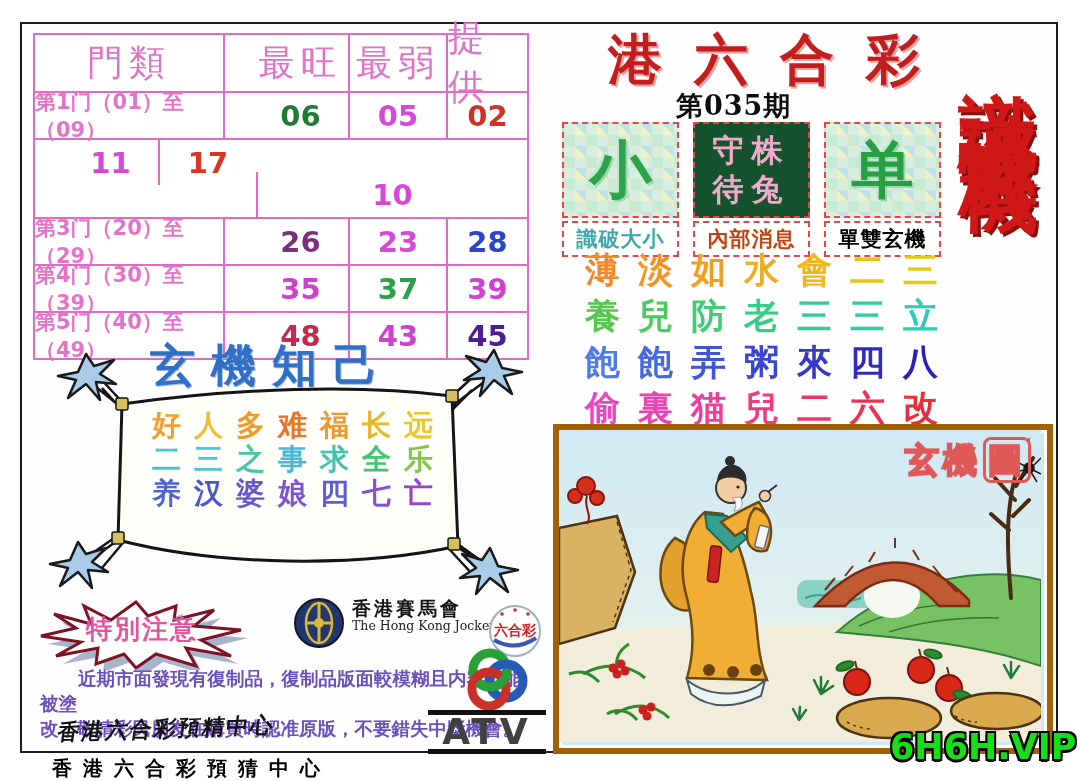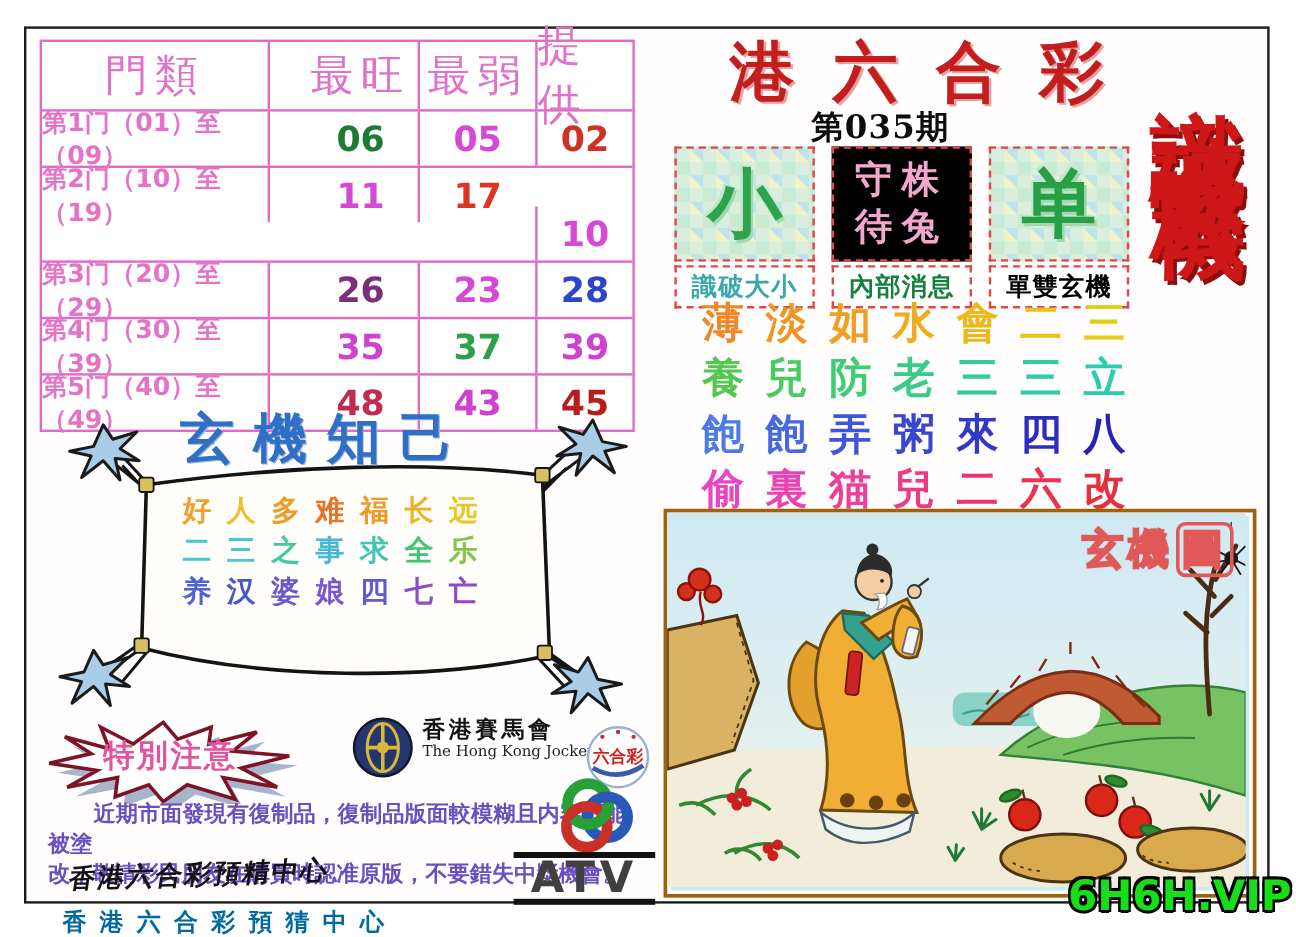--- a/index.html
+++ b/index.html
@@ -21,21 +21,21 @@
   .c0{width:188px;}.c1{width:95px;padding-left:28px;}.c2{width:96px;}.c3{flex:1;}
   .trow.head .tcell{height:56px;font-size:36px;font-weight:400;color:#df72c9;letter-spacing:6px;}
   .trow.data .tcell{height:45px;}
   .tlabel{font-size:21px;color:#e473c8;font-weight:600;letter-spacing:0px;}
   .tval{font-size:29px;font-weight:800;}
 
   
   .banner-title{left:150px;top:336px;width:300px;font-size:45px;font-weight:800;color:#2f6fc5;
     letter-spacing:16px;font-family:"DejaVu Serif","Liberation Serif",serif;text-shadow:1px 1px 0 #9cb8dc;}
   .banner-lines{left:152px;top:410px;width:300px;}
-  .banner-lines p{margin:0 0 4px 0;font-size:24px;font-weight:800;letter-spacing:13px;line-height:30px;white-space:nowrap;}
+  .banner-lines p{margin:0 0 4px 0;font-size:29px;font-weight:800;letter-spacing:13px;line-height:30px;white-space:nowrap;}
 
   
   .star-label{left:86px;top:612px;width:180px;font-size:26px;font-weight:800;color:#e0559e;letter-spacing:2px;}
 
   
   .hkjc-text{left:352px;top:598px;line-height:1.1;}
   .hkjc-zh{font-size:19px;font-weight:800;color:#141414;letter-spacing:3px;}
   .hkjc-en{font-size:12.5px;color:#222;font-family:"DejaVu Serif","Liberation Serif",serif;}
 
   
@@ -72,28 +72,28 @@
   .pbox-char{font-size:62px;font-weight:900;text-shadow:2px 2px 0 #9fd8ae,-2px -2px 0 #bfe8cc;}
   .pbox-multi{width:80px;font-size:31px;line-height:39px;font-weight:800;letter-spacing:8px;text-align:center;}
   .pbox-cap{margin-top:3px;border:2px dashed #e04848;background:#fff;text-align:center;
     font-size:21px;font-weight:800;padding:2px 0;letter-spacing:1px;}
 
   
   .verses{left:585px;top:252px;}
   .verses p{margin:0 0 9px 0;font-size:35px;font-weight:800;letter-spacing:18px;line-height:37px;white-space:nowrap;}
 
   
-  .pic{left:553px;top:424px;width:488px;height:318px;border:3px solid #a16207;
+  .pic{left:553px;top:424px;width:488px;height:318px;border:6px solid #a16207;
     box-shadow:inset 0 0 0 3px #ffffff;background:#cfe9f4;}
   .pic-label{right:16px;top:8px;font-size:34px;font-weight:900;letter-spacing:4px;
     color:#fff6f2;-webkit-text-stroke:2px #e05858;text-shadow:0 0 2px #e05858;}
   .pic-label .boxed{border:3px solid #e05858;border-radius:8px;padding:0 2px;margin-left:2px;}
 
   
-  .foot-caption{left:52px;top:755px;font-size:20px;font-weight:600;color:#0369a1;letter-spacing:11px;}
+  .foot-caption{left:52px;top:755px;font-size:20px;font-weight:600;color:#000000;letter-spacing:11px;}
   .watermark{left:890px;top:727px;font-size:35px;font-weight:900;color:#17df17;letter-spacing:0px;
     text-shadow:-2px -2px 0 #000,2px -2px 0 #000,-2px 2px 0 #000,2px 2px 0 #000,0 3px 0 #000;}
 </style>
 </head>
 <body>
 
 <div class="abs frame"></div>
 
 <div class="abs ltable">
   <div class="trow head">
@@ -103,42 +103,41 @@
     <div class="tcell c3">提供</div>
   </div>
   <div id="table-rows">
       <div class="trow data">
         <div class="tcell c0 tlabel">第1门（01）至（09）</div>
         <div class="tcell c1 tval" style="color: rgb(31, 122, 51);">06</div>
         <div class="tcell c2 tval" style="color: rgb(214, 72, 214);">05</div>
         <div class="tcell c3 tval" style="color: rgb(204, 51, 36);">02</div>
       </div>
       <div class="trow data">
-        <div class="tcell c0 tlabel">第2门（10）至（19）</div>
         <div class="tcell c1 tval" style="color: rgb(214, 72, 214);">11</div>
         <div class="tcell c2 tval" style="color: rgb(221, 53, 36);">17</div>
         <div class="tcell c3 tval" style="color: rgb(214, 72, 214); margin-top: 32px;">10</div>
       </div>
       <div class="trow data">
         <div class="tcell c0 tlabel">第3门（20）至（29）</div>
         <div class="tcell c1 tval" style="color: rgb(124, 46, 124);">26</div>
         <div class="tcell c2 tval" style="color: rgb(214, 72, 214);">23</div>
         <div class="tcell c3 tval" style="color: rgb(44, 70, 200);">28</div>
       </div>
       <div class="trow data">
         <div class="tcell c0 tlabel">第4门（30）至（39）</div>
         <div class="tcell c1 tval" style="color: rgb(207, 66, 207);">35</div>
         <div class="tcell c2 tval" style="color: rgb(45, 160, 76);">37</div>
         <div class="tcell c3 tval" style="color: rgb(207, 66, 207);">39</div>
       </div>
       <div class="trow data">
         <div class="tcell c0 tlabel">第5门（40）至（49）</div>
         <div class="tcell c1 tval" style="color: rgb(194, 42, 78);">48</div>
         <div class="tcell c2 tval" style="color: rgb(207, 66, 207);">43</div>
-        <div class="tcell c3 tval" style="color: #b91c1c;">45</div>
+        <div class="tcell c3 tval" style="color: #4c1d95;">45</div>
       </div>
     </div>
 </div>
 
 <svg class="abs" style="left:28px;top:334px;" width="515" height="268" viewBox="0 0 515 268">
   <g stroke="#151515" stroke-width="2.5" fill="none">
     <path d="M70,42 L96,70 M62,48 L94,74 M74,54 L96,78"></path>
     <path d="M448,40 L420,66 M456,48 L424,72 M444,56 L422,78"></path>
     <path d="M66,218 L92,200 M60,228 L90,206 M74,234 L94,210"></path>
     <path d="M452,226 L424,206 M460,234 L428,212 M446,242 L422,216"></path>
@@ -214,24 +213,24 @@
 <div class="abs side-title">識破玄機</div>
 
 <div class="abs boxes">
   <div class="pbox">
     <div class="pbox-img mosaic">
       <span class="pbox-char" style="color:#2da34c">小</span>
     </div>
     <div class="pbox-cap" style="color:#3aa8a8">識破大小</div>
   </div>
   <div class="pbox">
-    <div class="pbox-img" style="background:#000000">
+    <div class="pbox-img" style="background:#14532d">
       <span class="pbox-multi" style="color:#f2a8cc">守株待兔</span>
     </div>
-    <div class="pbox-cap" style="color:#15803d">內部消息</div>
+    <div class="pbox-cap" style="color:#c2410c">內部消息</div>
   </div>
   <div class="pbox">
     <div class="pbox-img mosaic">
       <span class="pbox-char" style="color:#27a045">单</span>
     </div>
     <div class="pbox-cap" style="color:#000000">單雙玄機</div>
   </div>
 </div>
 
 <div class="abs verses">

